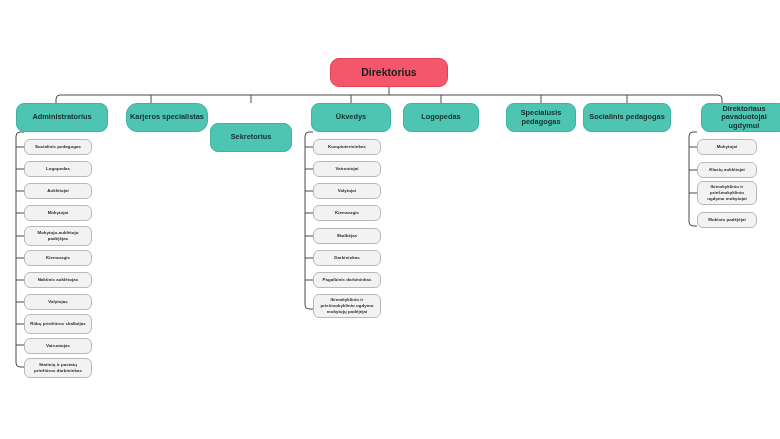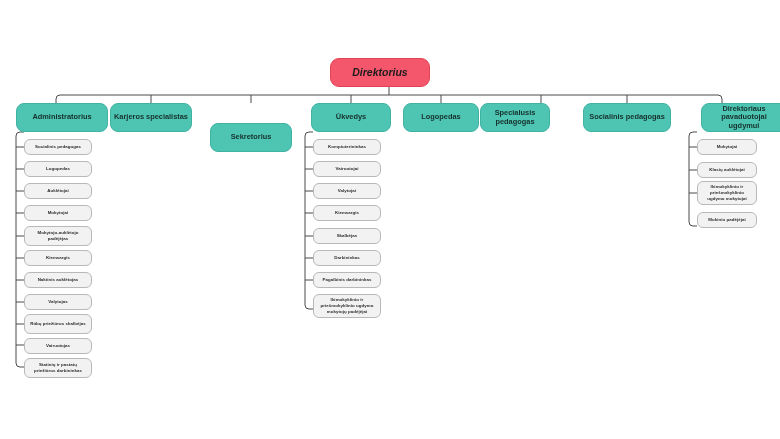--- a/index.html
+++ b/index.html
@@ -111,33 +111,33 @@
       <path d="M305 258 L313 258"></path>
       <path d="M305 280 L313 280"></path>
 
       <path d="M697 132 L693 132 Q689 132 689 136 L689 222 Q689 226 693 226 L697 226"></path>
       <path d="M689 147 L697 147"></path>
       <path d="M689 170 L697 170"></path>
       <path d="M689 193 L697 193"></path>
     </g>
   </svg>
 
-  <div class="node node-root" style="left:330px; top:58px; width:100px; height:29px;font-style:italic;">Direktorius</div>
+  <div class="node node-root" style="left:330px; top:58px; width:118px; height:29px;">Direktorius</div>
 
   <div class="node node-l1" style="left:16px; top:103px; width:92px; height:29px;">Administratorius</div>
 
-  <div class="node node-l1" style="left:110px; top:103px; width:82px; height:29px;">Karjeros specialistas</div>
+  <div class="node node-l1" style="left:126px; top:103px; width:82px; height:29px;border-radius:11px;">Karjeros specialistas</div>
 
   <div class="node node-l1" style="left:210px; top:103px; width:82px; height:29px;margin-top:20px;">Sekretorius</div>
 
   <div class="node node-l1" style="left:311px; top:103px; width:80px; height:29px;">Ūkvedys</div>
 
   <div class="node node-l1" style="left:403px; top:103px; width:76px; height:29px;">Logopedas</div>
 
-  <div class="node node-l1" style="left:480px; top:103px; width:70px; height:29px;">Specialusis pedagogas</div>
+  <div class="node node-l1" style="left:506px; top:103px; width:70px; height:29px;">Specialusis pedagogas</div>
 
   <div class="node node-l1" style="left:583px; top:103px; width:88px; height:29px;">Socialinis pedagogas</div>
 
   <div class="node node-l1" style="left:688px; top:103px; width:86px; height:29px;margin-left:13px;">Direktoriaus pavaduotojai ugdymui</div>
 
   <div class="node node-leaf" style="left:24px; top:139px; width:68px; height:16px;">Socialinis pedagogas</div>
   <div class="node node-leaf" style="left:24px; top:161px; width:68px; height:16px;">Logopedas</div>
   <div class="node node-leaf" style="left:24px; top:183px; width:68px; height:16px;">Auklėtojai</div>
   <div class="node node-leaf" style="left:24px; top:205px; width:68px; height:16px;">Mokytojai</div>
   <div class="node node-leaf wrap2" style="left:24px; top:226px; width:68px; height:20px;">Mokytojo-auklėtojo padėjėjas</div>

